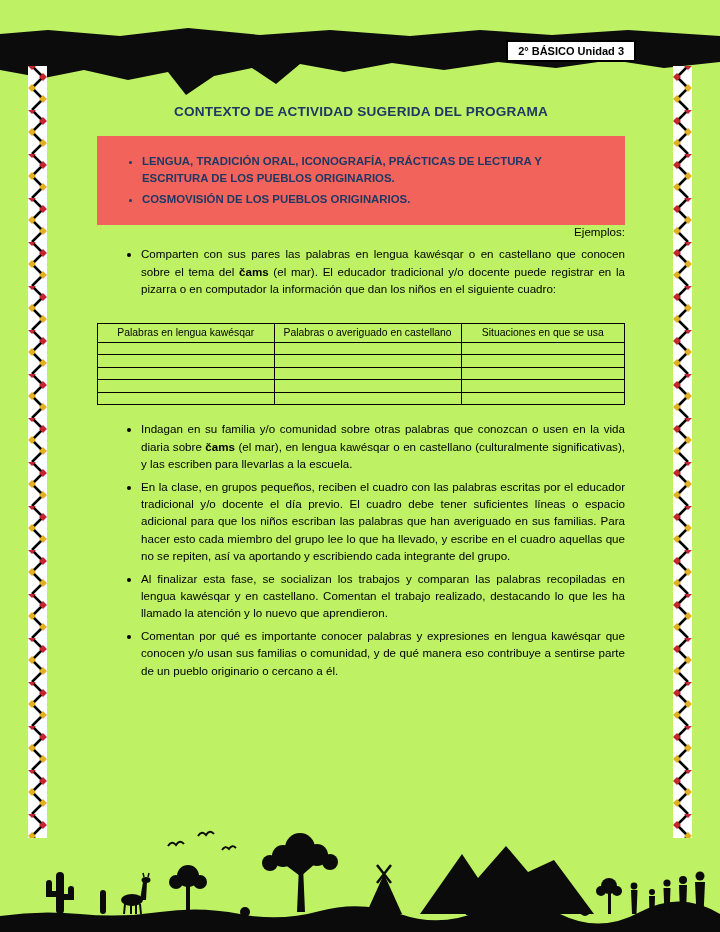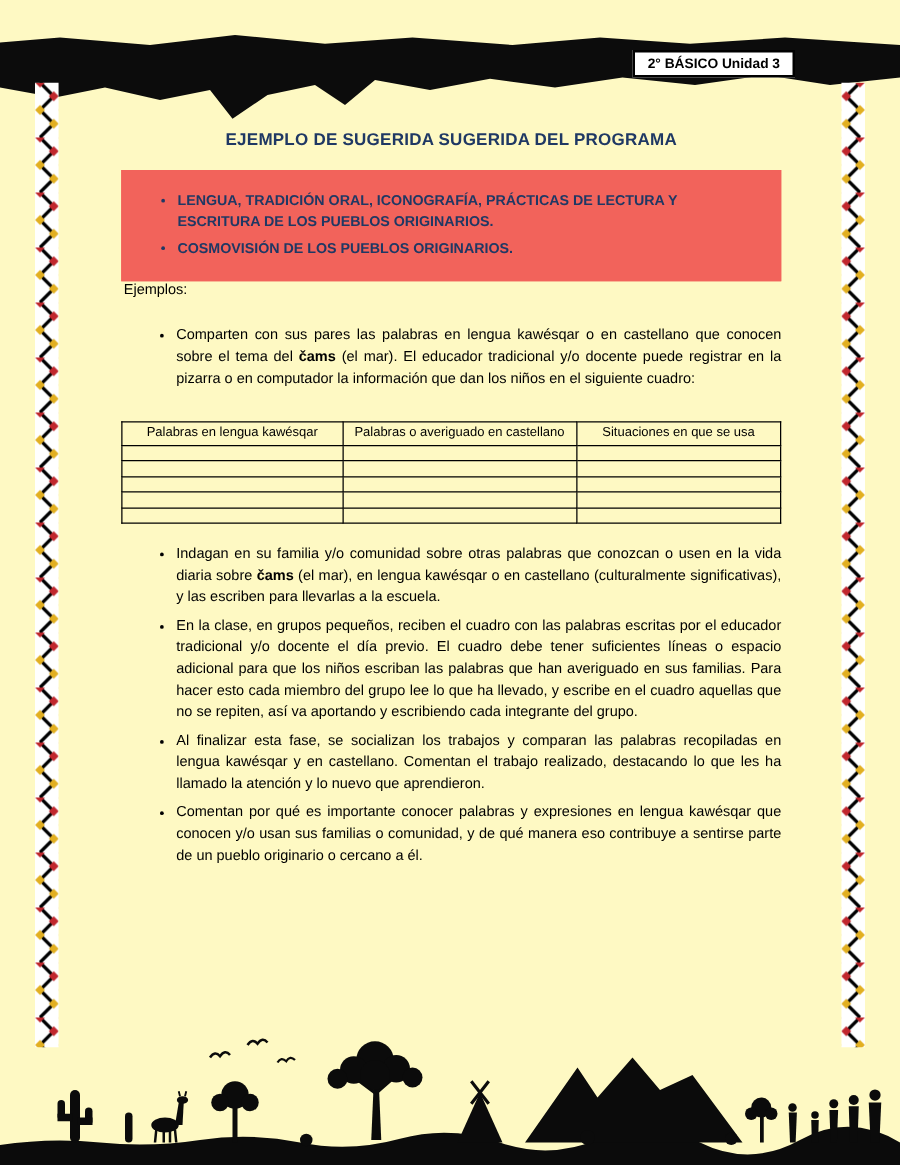--- a/index.html
+++ b/index.html
@@ -1,20 +1,20 @@
 <!DOCTYPE html>
 <html style="--navy: #1F3864; --heading-red: #E0402B; --box-red: #F2635B; --strip-red: #C1272D; --strip-yellow: #E2AF20; --ink: #000000;"><head>
 <meta charset="utf-8">
 <style>
   * { box-sizing: border-box; margin: 0; padding: 0; }
   html, body { background: #ffffff; }
   .page {
     position: relative;
     width: 720px; height: 932px;
-    background: #fef9c3;
+    background: #bef264;
     overflow: hidden;
     font-family: "Liberation Sans", sans-serif;
     color: #000;
   }
   
   .top-band { position: absolute; top: 0; left: 0; z-index: 1; }
   .unit-badge {
     position: absolute; top: 40px; right: 84px; z-index: 5;
     background: #fff; border: 2px solid #000;
     font-size: 11px; font-weight: bold;
@@ -51,21 +51,21 @@
     font-weight: bold; font-size: 12.2px;
     margin: 24px 0 15px 0;
   }
   .activity-paragraph {
     font-size: 11.6px; line-height: 1.5; text-align: justify;
     padding-left: 78px; text-indent: -68px;
     margin-bottom: 13px;
   }
   .activity-label { color: var(--heading-red, #E0402B); font-weight: bold; }
   .hl { font-weight: bold; }
-  .examples-label { font-size: 11.6px; margin: 0 0 21px 2px; }
+  .examples-label { font-size: 11.6px; margin: 0 0 7px 2px; text-align: right; }
   .bullets { list-style: disc; padding-left: 44px; margin: 0; }
   .bullets li {
     font-size: 11.6px; line-height: 1.5; text-align: justify;
     margin-bottom: 5px;
   }
   .vocab-table {
     width: 100%; border-collapse: collapse;
     margin: 25px 0 15px 0;
     table-layout: fixed;
   }
@@ -113,21 +113,21 @@
         <rect x="1.2" y="30.2" width="5.6" height="5.6" transform="rotate(45 4 33)" style="fill:var(--strip-yellow,#E2AF20)"></rect>
         <rect x="12.2" y="19.2" width="5.6" height="5.6" transform="rotate(45 15 22)" style="fill:var(--strip-yellow,#E2AF20)"></rect>
         <rect x="12.2" y="-2.8" width="5.6" height="5.6" transform="rotate(45 15 0)" style="fill:var(--strip-red,#C1272D)"></rect>
       </pattern>
     </defs>
     <rect width="19" height="772" fill="url(#zzR)"></rect>
   </svg>
 
   <div class="content">
 
-    <h1 class="page-title">EJEMPLO DE SUGERIDA SUGERIDA DEL PROGRAMA</h1>
+    <h1 class="page-title">CONTEXTO DE ACTIVIDAD SUGERIDA DEL PROGRAMA</h1>
 
     <div class="ejes-box">
       <ul class="ejes-list">
         <li>LENGUA, TRADICIÓN ORAL, ICONOGRAFÍA, PRÁCTICAS DE LECTURA Y ESCRITURA DE LOS PUEBLOS ORIGINARIOS.</li>
         <li>COSMOVISIÓN DE LOS PUEBLOS ORIGINARIOS.</li>
       </ul>
     </div>
 
 
 

